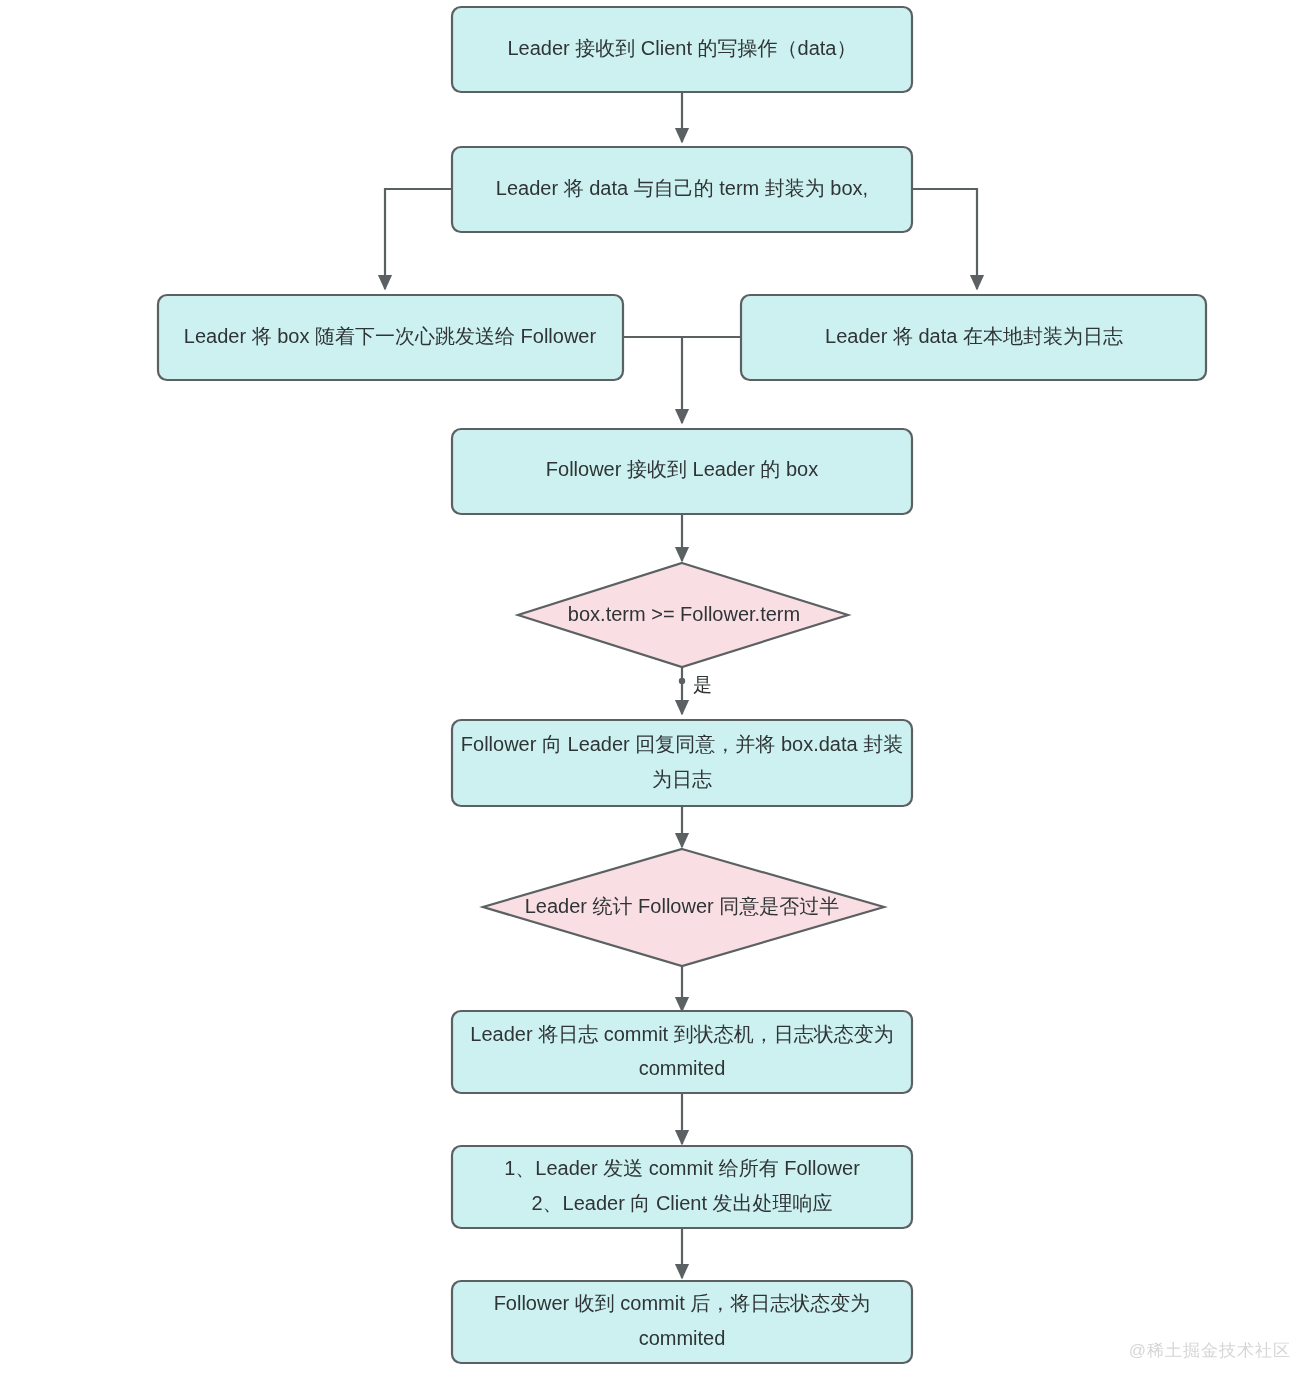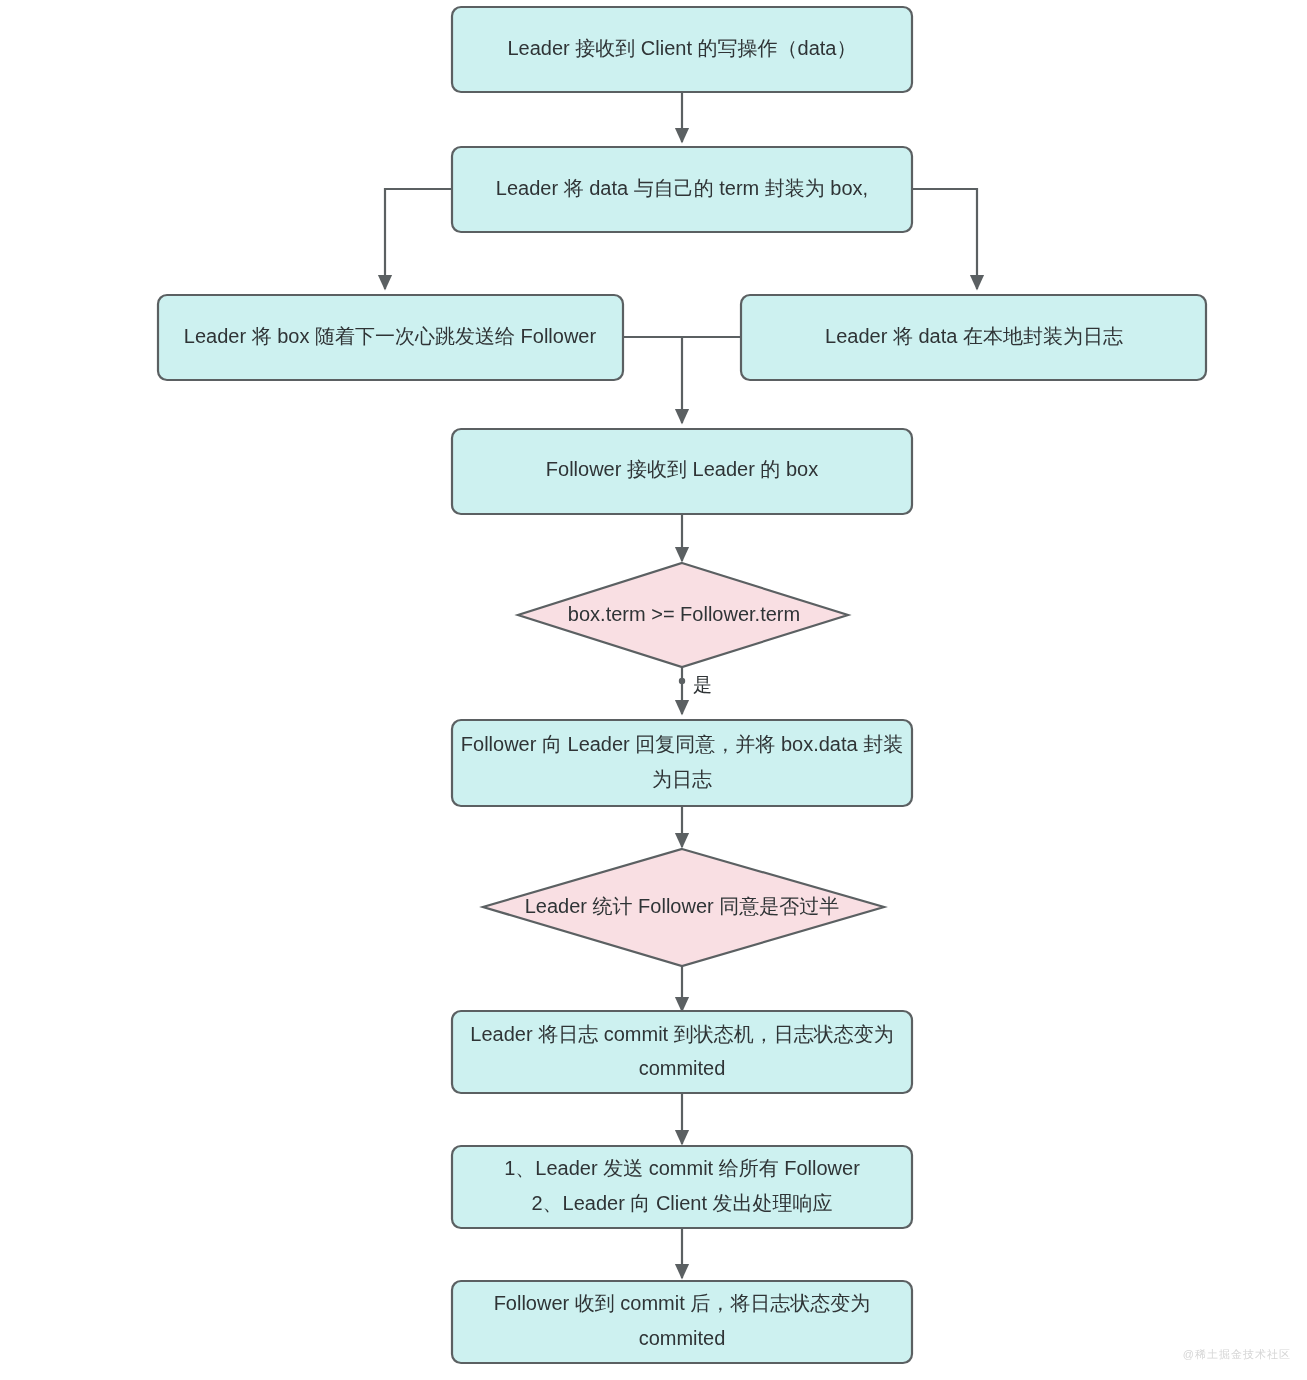--- a/index.html
+++ b/index.html
@@ -52,21 +52,21 @@
     font-size: 19px;
     fill: #2f3436;
     text-anchor: start;
     dominant-baseline: middle;
   }
   .watermark {
     position: absolute;
     right: 16px;
     bottom: 18px;
     font-family: "Liberation Sans", "DejaVu Sans", sans-serif;
-    font-size: 11px;
+    font-size: 17px;
     color: #d6d6d6;
     letter-spacing: 1px;
     user-select: none;
     text-align: center;
   }
 </style>
 </head>
 <body>
 
 <div id="flow-root">

